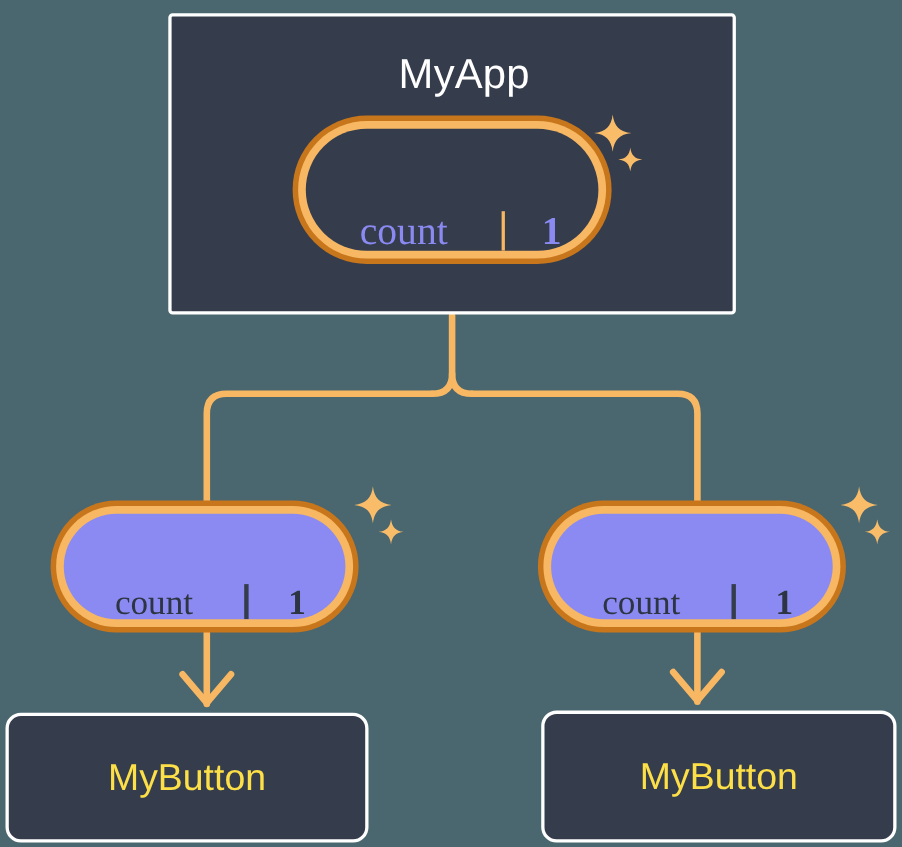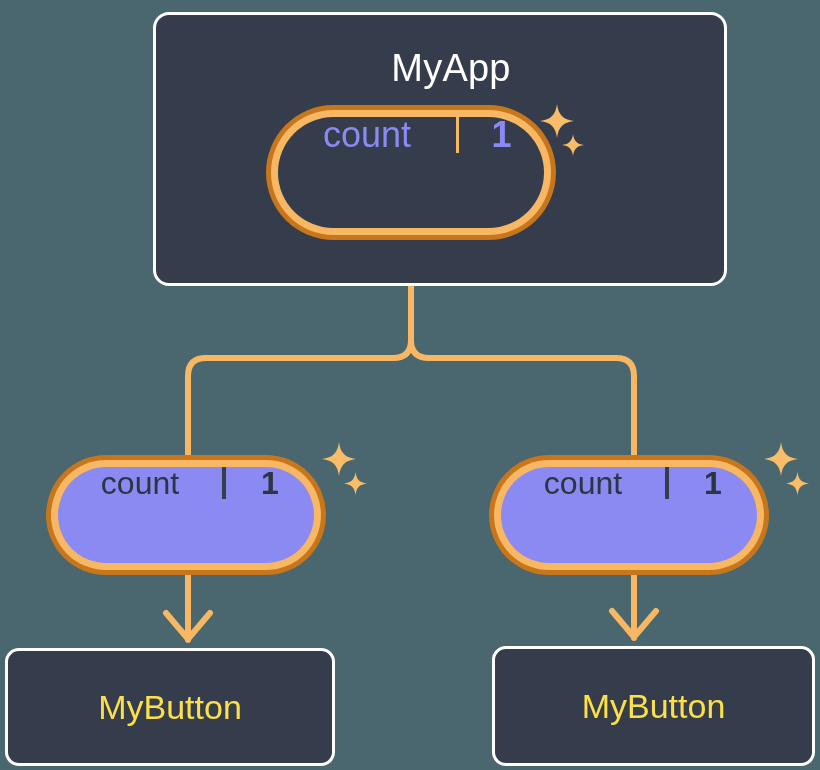--- a/index.html
+++ b/index.html
@@ -32,25 +32,25 @@
     background: #353c4c;
     border: 3px solid #ffffff;
     border-radius: 14px;
     display: flex;
     align-items: center;
     justify-content: center;
   }
   #app-card {
     left: 153px;
     top: 12px;
-    width: 574px;
+    width: 516px;
     height: 274px;
     align-items: flex-start;
     justify-content: center;
-    border-radius: 16px;
+    border-radius: 4px;
     padding-left: 22px;
   }
   .app-title {
     color: #ffffff;
     font-size: 38px;
     line-height: 1;
     margin-top: 34px;
     letter-spacing: 0.2px;
     white-space: nowrap;
   }
@@ -89,22 +89,23 @@
     border-radius: 999px;
     background: #f7b763;          
     padding: 7px;
   }
   .pill-inner {
     box-sizing: border-box;
     width: 100%;
     height: 100%;
     border-radius: 999px;
     display: flex;
-    align-items: flex-start;
+    align-items: flex-end;
     overflow: hidden;
+    font-family: Liberation Serif, serif;
   }
   .pill-key, .pill-val {
     display: flex;
     align-items: center;
     justify-content: center;
     white-space: nowrap;
     line-height: 1;
   }
 
   

